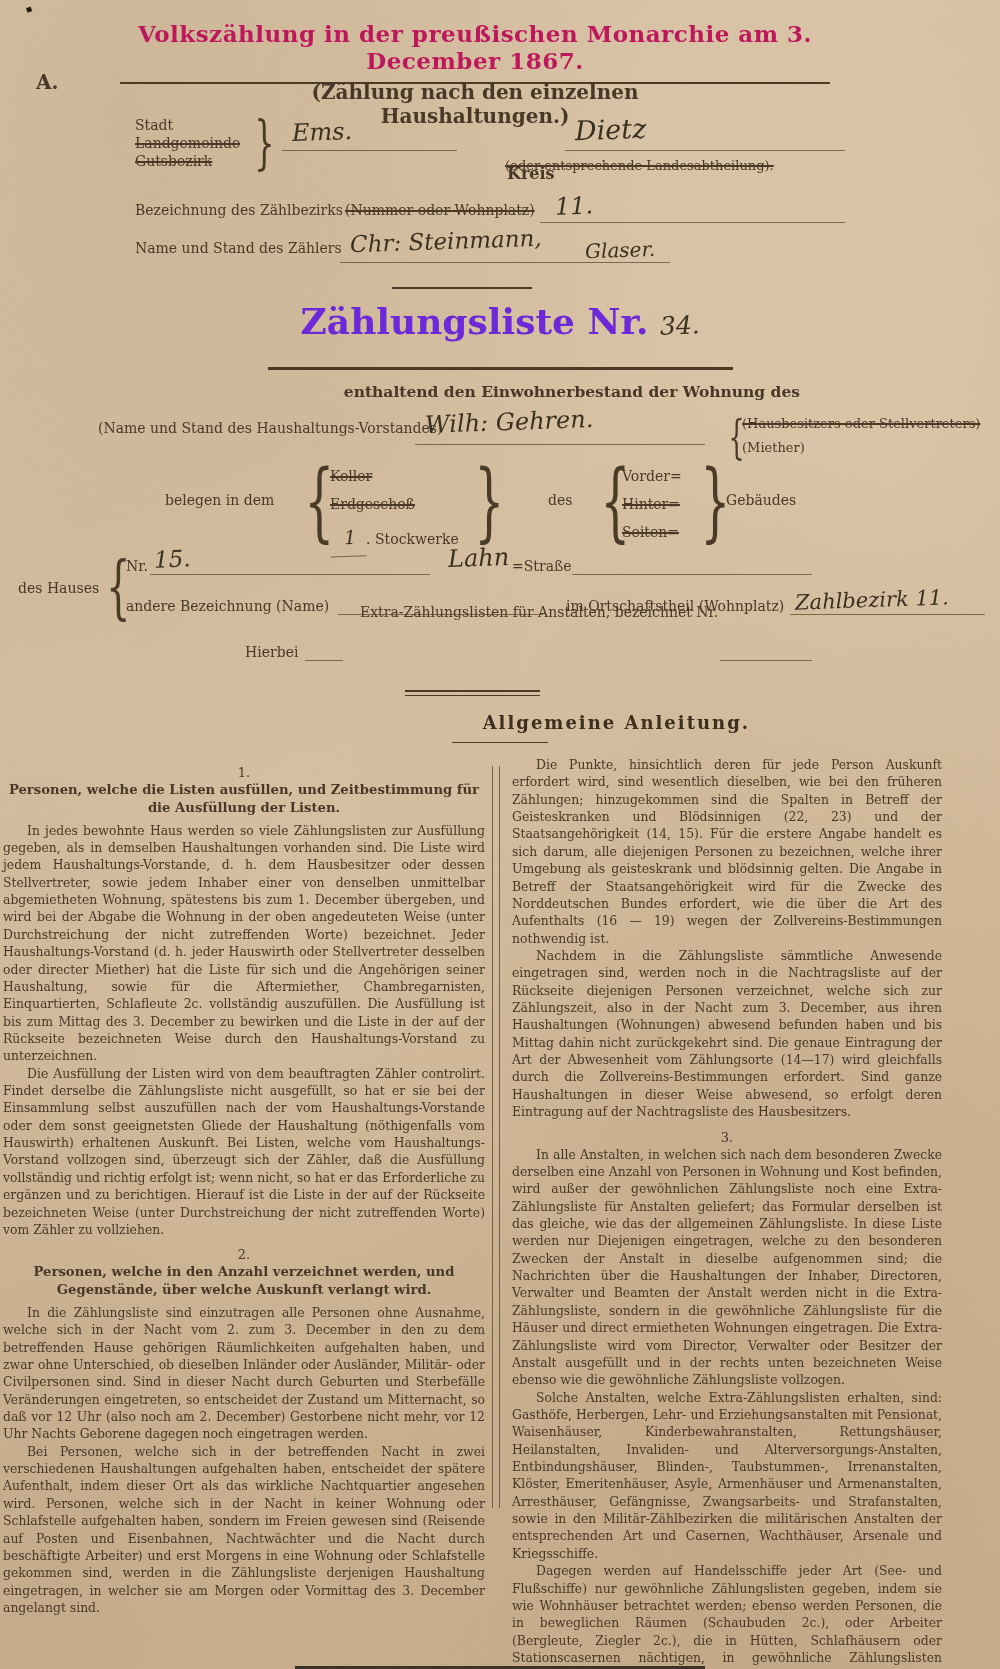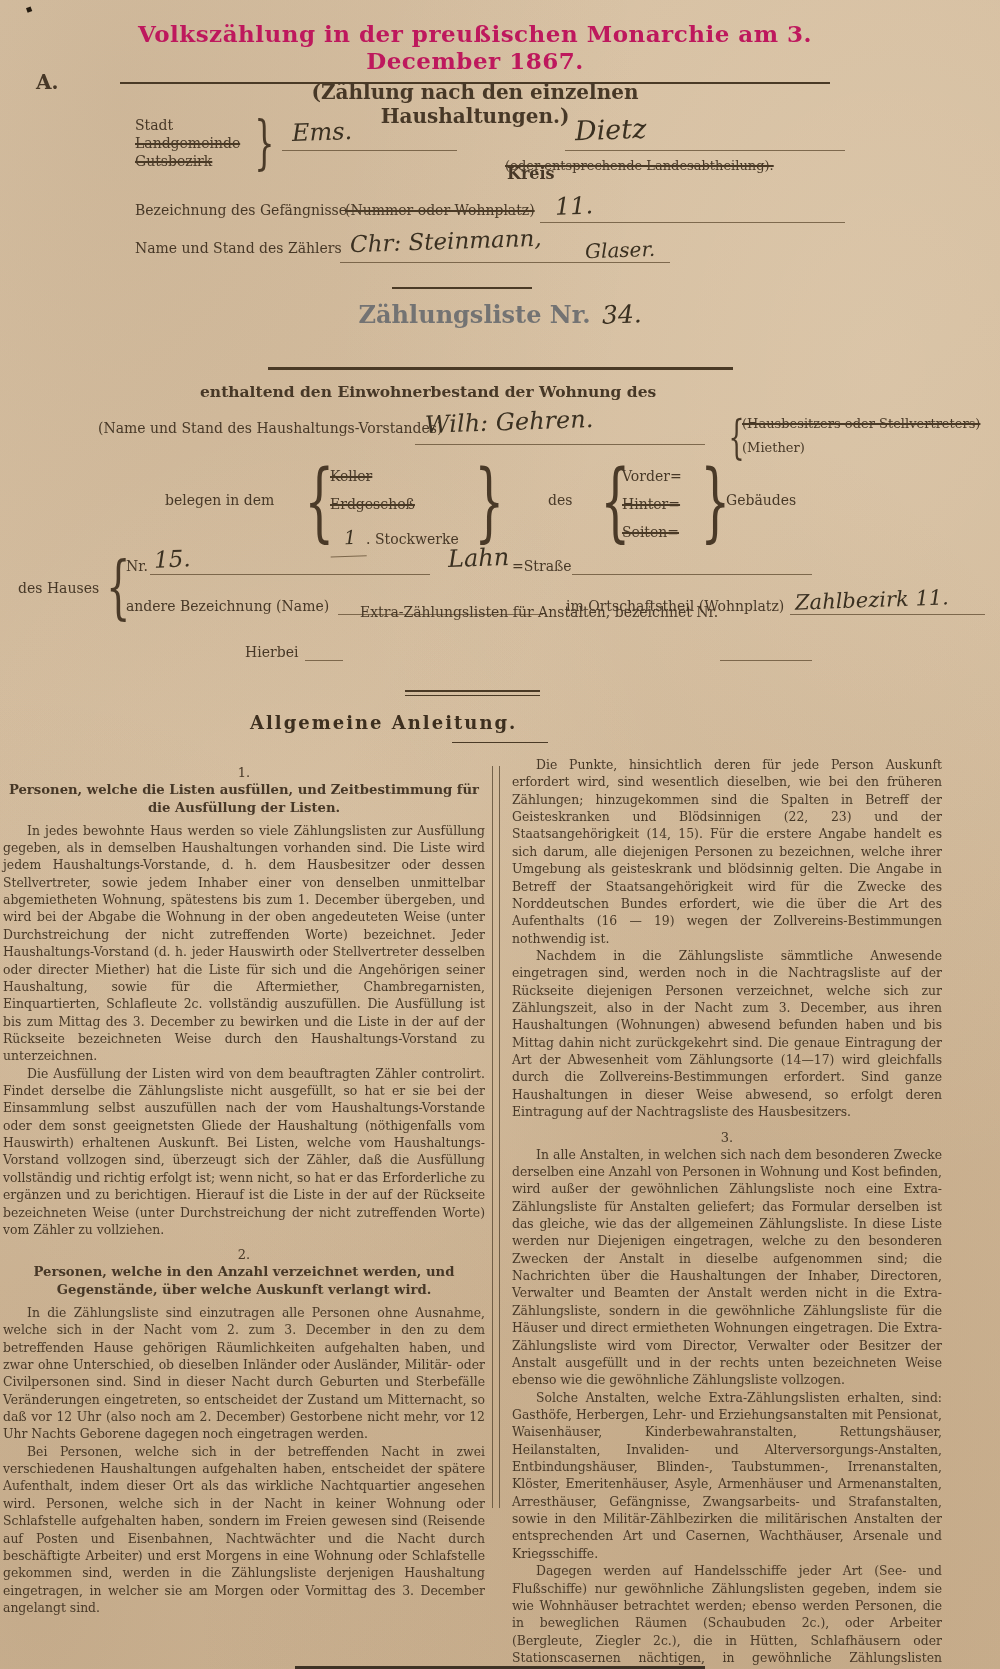--- a/index.html
+++ b/index.html
@@ -13,21 +13,21 @@
       radial-gradient(ellipse at 72% 92%, rgba(125,92,52,.13), transparent 52%),
       radial-gradient(ellipse at 4% 95%, rgba(120,88,50,.14), transparent 40%),
       linear-gradient(135deg,#d9c3a6 0%, #d3bb9c 48%, #cbb190 100%);
   }
   .abs{position:absolute;}
   .b{font-weight:bold;}
   .struck{text-decoration:line-through;text-decoration-thickness:1.8px;text-decoration-color:#4a3a26;}
   .hand{font-style:italic;color:#3a3021;font-family:"DejaVu Serif",serif;display:inline-block;transform:rotate(-2deg);}
   .fill{border-bottom:1.2px solid rgba(95,75,48,.75);display:inline-block;}
   .brace{font-family:"DejaVu Serif",serif;font-weight:400;color:#4a3a28;display:inline-block;transform:scaleX(.55);transform-origin:center;line-height:1;}
-  .center{text-align:left;}
+  .center{text-align:right;}
   
   .title{left:120px;top:20px;width:710px;text-align:center;font-size:23px;font-weight:bold;letter-spacing:.5px;color:#be185d;border-bottom:2.2px solid #4a3a26;padding-bottom:8px;}
   .corner-mark{left:26px;top:4px;font-size:9px;color:#241b10;transform:rotate(25deg);}
   .form-letter{left:36px;top:70px;font-size:20px;font-weight:bold;}
   .subtitle{left:250px;top:80px;width:450px;text-align:center;font-size:20px;font-weight:bold;}
   .lbl{font-size:14px;}
   .small-note{font-size:13px;text-align:center;}
   
   .cols{position:absolute;left:0;top:756px;width:1000px;display:flex;}
   .col-left{width:482px;padding:0 3px;}
@@ -52,34 +52,34 @@
   <div class="struck">Gutsbezirk</div>
 </div>
 <span class="abs brace" style="left:246px;top:114px;font-size:58px;">}</span>
 <span class="abs hand" style="left:292px;top:118px;font-size:24px;">Ems.</span>
 <span class="abs fill" style="left:282px;top:150px;width:175px;"></span>
 <span class="abs b" style="left:507px;top:132px;font-size:16px;margin-top:32px;">Kreis</span>
 <span class="abs hand" style="left:575px;top:114px;font-size:27px;">Dietz</span>
 <span class="abs fill" style="left:565px;top:150px;width:280px;"></span>
 <span class="abs small-note struck" style="left:505px;top:158px;">(oder entsprechende Landesabtheilung).</span>
 
-<span class="abs lbl" style="left:135px;top:202px;">Bezeichnung des Gefängnisse</span>
+<span class="abs lbl" style="left:135px;top:202px;">Bezeichnung des Zählbezirks</span>
 <span class="abs lbl struck" style="left:345px;top:202px;">(Nummer oder Wohnplatz)</span>
 <span class="abs hand" style="left:555px;top:192px;font-size:24px;">11.</span>
 <span class="abs fill" style="left:540px;top:222px;width:305px;"></span>
 
 <span class="abs lbl" style="left:135px;top:240px;">Name und Stand des Zählers</span>
 <span class="abs hand" style="left:350px;top:228px;font-size:23px;">Chr: Steinmann,</span>
 <span class="abs hand" style="left:585px;top:238px;font-size:20px;">Glaser.</span>
 <span class="abs fill" style="left:340px;top:262px;width:330px;"></span>
 
 <div class="abs" style="left:392px;top:287px;width:140px;border-top:2px solid #4a3a26;"></div>
 
 <div class="abs" style="left:200px;top:300px;width:600px;text-align:center;">
-  <span class="b" style="font-size:24px;color:#737373;">Zählungsliste Nr.</span>
+  <span class="b" style="font-size:36px;color:#6d28d9;">Zählungsliste Nr.</span>
   <span class="hand" style="font-size:25px;margin-left:6px;">34.</span>
 </div>
 <div class="abs" style="left:268px;top:367px;width:465px;border-top:3px solid #4a3a26;"></div>
 
 <div class="abs b center" style="left:200px;top:382px;width:600px;font-size:15.5px;">enthaltend den Einwohnerbestand der Wohnung des</div>
 
 <span class="abs lbl" style="left:98px;top:420px;">(Name und Stand des Haushaltungs-Vorstandes)</span>
 <span class="abs hand" style="left:425px;top:408px;font-size:24px;">Wilh: Gehren.</span>
 <span class="abs fill" style="left:415px;top:444px;width:290px;"></span>
 <span class="abs brace" style="left:722px;top:414px;font-size:46px;">{</span>

